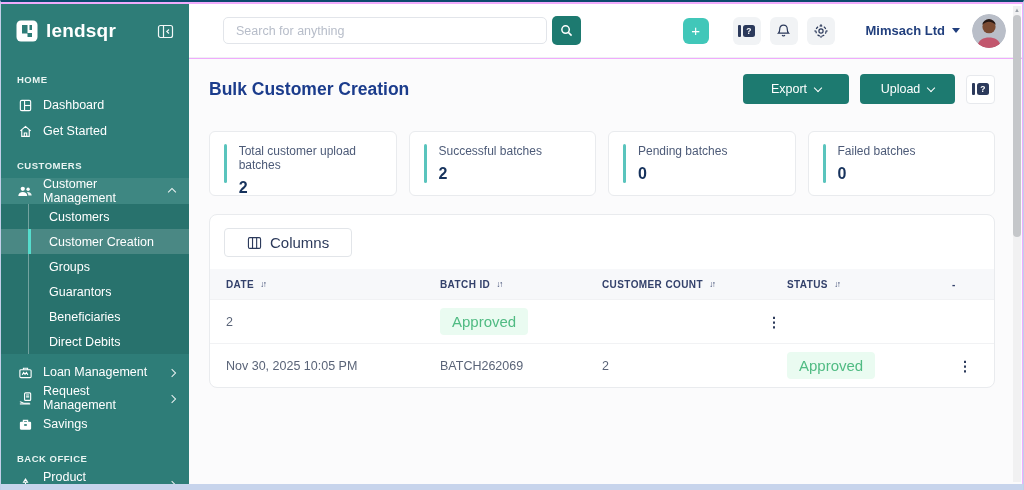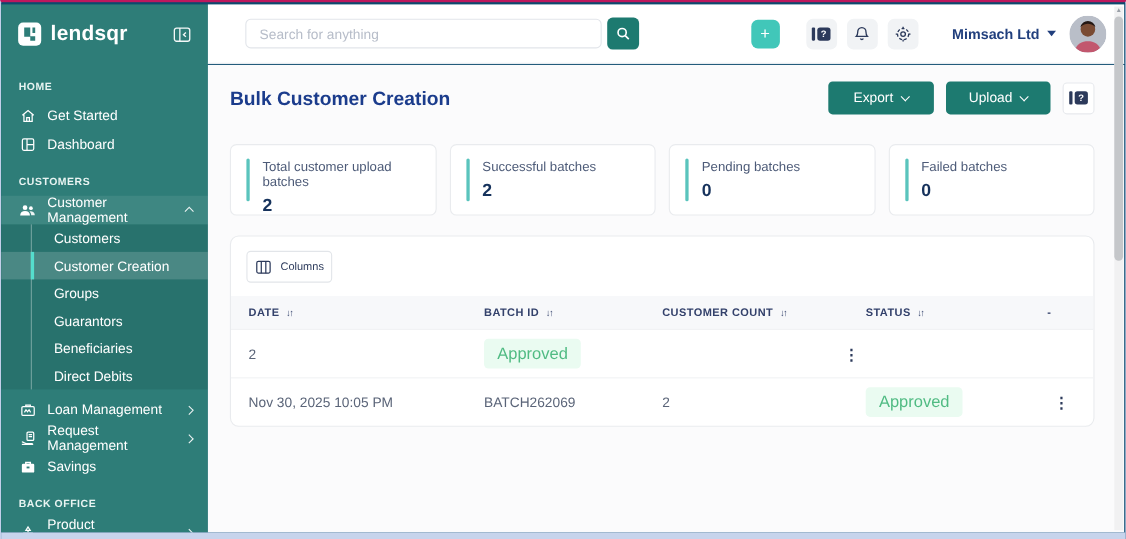--- a/index.html
+++ b/index.html
@@ -1,19 +1,19 @@
 <!DOCTYPE html>
 <html><head>
 <meta charset="utf-8">
 <style>
   * { box-sizing: border-box; margin: 0; padding: 0; }
   html,body { width:1024px; height:490px; overflow:hidden; }
   body { font-family:"Liberation Sans", sans-serif; background:#fff; position:relative; }
 
-  .app { position:absolute; inset:0; border-top:2px solid #be185d; border-left:1px solid #c3cfe9; border-right:1px solid #c3cfe9; background:#0c4a6e; }
+  .app { position:absolute; inset:0; border-top:2px solid #0c4a6e; border-left:1px solid #c3cfe9; border-right:1px solid #c3cfe9; background:#f0abfc; }
 
   
   .sidebar { position:absolute; left:0; top:2px; bottom:6px; width:188px; background:#2e7d78; color:#fff; overflow:hidden; }
   .logo-row { height:54px; display:flex; align-items:center; padding:0 15px; }
   .logo-mark { width:22px; height:22px; margin-right:8px; flex:0 0 auto; }
   .logo-text { font-size:19px; font-weight:bold; letter-spacing:0.2px; }
   .collapse-btn { margin-left:auto; opacity:.95; cursor:pointer; display:flex; }
   .nav-section { padding:16px 16px 7px; font-size:9.5px; font-weight:bold; letter-spacing:.5px; color:#e8f4f2; }
   .nav-item { height:26px; display:flex; align-items:center; gap:10px; padding:0 14px 0 16px; font-size:12.5px; cursor:pointer; }
   .nav-item .nav-icon { width:16px; height:16px; display:flex; align-items:center; justify-content:center; flex:0 0 auto; }
@@ -44,33 +44,33 @@
   .account-name { font-size:13px; font-weight:bold; color:#213f7d; }
   .caret-down { width:0; height:0; border-left:4px solid transparent; border-right:4px solid transparent; border-top:5px solid #213f7d; margin-left:7px; }
   .avatar { width:34px; height:34px; border-radius:50%; overflow:hidden; margin-left:12px; flex:0 0 auto; }
 
   
   .main { position:absolute; left:188px; right:1px; top:57px; bottom:6px; background:#fbfbfc; overflow:hidden; padding:0 27px 0 20px; }
   .title-row { margin-top:15px; display:flex; align-items:center; }
   .page-title { font-size:17.5px; font-weight:bold; color:#1b3c8c; }
   .title-actions { margin-left:auto; display:flex; align-items:center; gap:11px; }
   .teal-btn { height:30px; background:#1d7a70; color:#fff; border:none; border-radius:4px; font-size:12.5px; display:flex; align-items:center; justify-content:center; gap:8px; cursor:pointer; font-family:"Liberation Sans",sans-serif; }
-  .teal-btn.export { width:96px; }
+  .teal-btn.export { width:106px; }
   .teal-btn.upload { width:95px; }
   .btn-chev { width:6px; height:6px; border-right:1.5px solid #fff; border-bottom:1.5px solid #fff; transform:rotate(45deg); margin-top:-3px; }
   .docs-btn { width:29px; height:29px; background:#fff; border:1px solid #e7e9ed; border-radius:4px; display:flex; align-items:center; justify-content:center; cursor:pointer; }
 
   .stats-row { margin-top:27px; display:flex; gap:12px; }
   .stat-card { flex:1; height:65px; background:#fff; border:1px solid #e9ebee; border-radius:6px; padding:12px 14px; display:flex; }
   .card-accent { width:3px; background:#5ac4bd; border-radius:2px; margin-right:12px; }
   .card-label { font-size:12px; color:#4d5b78; }
   .card-value { font-size:16px; font-weight:bold; color:#16325c; margin-top:7px; }
 
   .table-panel { margin-top:18px; background:#fff; border:1px solid #e9ebee; border-radius:8px; overflow:hidden; }
-  .columns-btn { margin:13px 0 12px 14px; height:29px; padding:0 7px; background:#fff; border:1px solid #e2e5e9; border-radius:4px; display:inline-flex; align-items:center; gap:8px; font-size:10px; color:#2c3a5b; cursor:pointer; font-family:"Liberation Sans",sans-serif; }
+  .columns-btn { margin:13px 0 12px 14px; height:29px; padding:0 22px; background:#fff; border:1px solid #e2e5e9; border-radius:4px; display:inline-flex; align-items:center; gap:8px; font-size:15px; color:#2c3a5b; cursor:pointer; font-family:"Liberation Sans",sans-serif; }
   .tgrid { display:grid; grid-template-columns:214px 162px 185px 165px 1fr; padding:0 16px; align-items:center; }
   .thead { background:#f7f8fa; height:30px; font-size:10px; font-weight:bold; color:#33416b; letter-spacing:.4px; }
   .th { display:flex; align-items:center; gap:6px; cursor:pointer; }
   .sort-glyph { font-size:8.5px; letter-spacing:-1.5px; color:#33416b; }
   .th.last { justify-content:flex-end; padding-right:28px; cursor:default; }
   .trow { height:44px; font-size:12.5px; color:#5a6478; border-top:1px solid #f1f2f4; }
   .trow:first-of-type { border-top:none; }
   .badge { display:inline-block; background:#eafbf1; color:#50bb83; font-size:15px; padding:5px 12px; border-radius:4px; justify-self:start; }
   .kebab { justify-self:end; padding-right:6px; color:#2c3a5b; font-size:14px; font-weight:bold; cursor:pointer; letter-spacing:0; }
 
@@ -102,35 +102,35 @@
             <path d="M12 6.5 L9.8 8.5 L12 10.5"></path>
           </svg>
       </span>
     </div>
 
     <div class="nav-section">HOME</div>
 
     <div class="nav-item">
       <span class="nav-icon">
         <svg width="15" height="15" viewBox="0 0 16 16" fill="none" stroke="#ffffff" stroke-width="1.2">
-            <path d="M2.5 7.3 L8 2.6 L13.5 7.3 M4 6.3 V13.2 H12 V6.3 M6.7 13.2 V9.6 h2.6 v3.6"></path>
-          </svg>
-      </span>
-      <span>Get Started</span>
-    </div>
-
-    <div class="nav-item">
-      <span class="nav-icon">
-        <svg width="15" height="15" viewBox="0 0 16 16" fill="none" stroke="#ffffff" stroke-width="1.2">
             <rect x="2.5" y="2.5" width="11" height="11" rx="1.5"></rect>
             <line x1="7" y1="2.5" x2="7" y2="13.5"></line>
             <line x1="7" y1="8" x2="13.5" y2="8"></line>
           </svg>
       </span>
       <span>Dashboard</span>
+    </div>
+
+    <div class="nav-item">
+      <span class="nav-icon">
+        <svg width="15" height="15" viewBox="0 0 16 16" fill="none" stroke="#ffffff" stroke-width="1.2">
+            <path d="M2.5 7.3 L8 2.6 L13.5 7.3 M4 6.3 V13.2 H12 V6.3 M6.7 13.2 V9.6 h2.6 v3.6"></path>
+          </svg>
+      </span>
+      <span>Get Started</span>
     </div>
 
     <div class="nav-section">CUSTOMERS</div>
 
     <div class="nav-item parent-active">
       <span class="nav-icon">
         <svg width="16" height="14" viewBox="0 0 18 14" fill="#ffffff">
             <circle cx="6.5" cy="4.5" r="2.4"></circle>
             <circle cx="12.5" cy="5" r="1.9"></circle>
             <path d="M1.5 12.5 c0-3 2.2-4.5 5-4.5 s5 1.5 5 4.5 z"></path>

